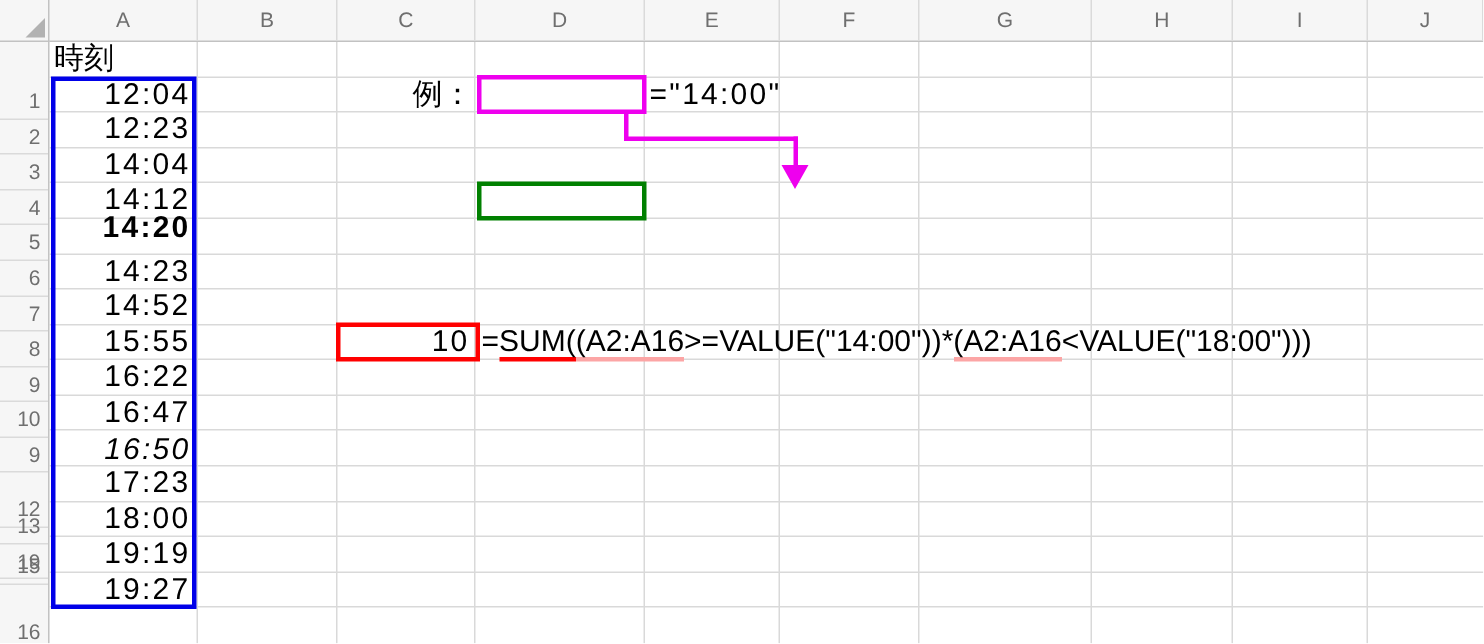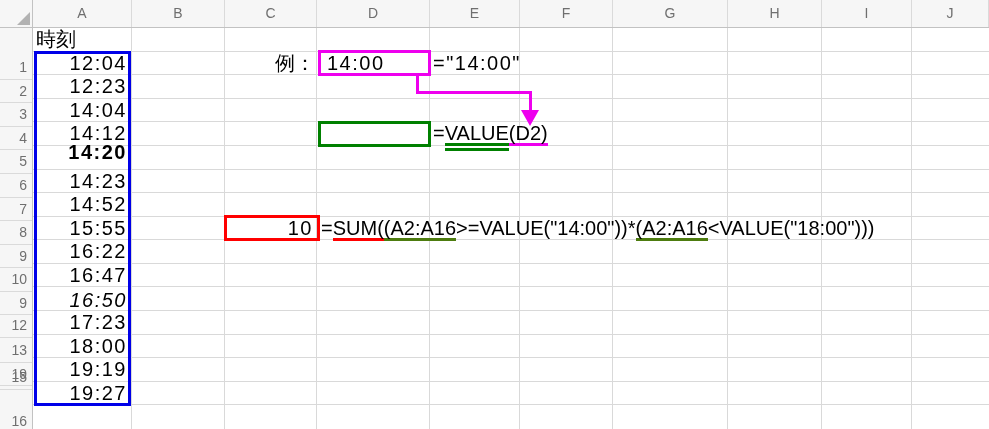--- a/index.html
+++ b/index.html
@@ -42,21 +42,21 @@
   .aline{position:absolute;background:#ee00ee;}
   #arrow-v1{left:416px;top:75px;width:3px;height:19px;}
   #arrow-h1{left:416px;top:91px;width:116px;height:3px;}
   #arrow-v2{left:529px;top:91px;width:3px;height:21px;}
   #arrow-head{position:absolute;left:521px;top:110px;width:0;height:0;
               border-left:9px solid transparent;border-right:9px solid transparent;
               border-top:16px solid #ee00ee;}
 
   
   .u-red{border-bottom:3px solid #ff0000;}
-  .u-blue{border-bottom:3px solid #4d7c0f;}
+  .u-blue{border-bottom:3px solid #fca5a5;}
   .u-mag{border-bottom:3px solid #ee00ee;}
   .u-green2{border-bottom:8px double #008000;}
 </style>
 </head>
 <body>
 
 <div id="app">
 
   <div id="gridlines">
       <div class="vline" style="left: 131px; top: 28px; height: 401px;"></div>
@@ -104,43 +104,39 @@
       <div class="row-hdr" style="top: 51.59px; height: 23.59px; line-height: 23.59px;">2</div>
       <div class="row-hdr" style="top: 75.18px; height: 23.59px; line-height: 23.59px;">3</div>
       <div class="row-hdr" style="top: 98.77px; height: 23.59px; line-height: 23.59px;">4</div>
       <div class="row-hdr" style="top: 122.36px; height: 23.59px; line-height: 23.59px;">5</div>
       <div class="row-hdr" style="top: 145.95px; height: 23.59px; line-height: 23.59px;">6</div>
       <div class="row-hdr" style="top: 169.54px; height: 23.59px; line-height: 23.59px;">7</div>
       <div class="row-hdr" style="top: 193.13px; height: 23.59px; line-height: 23.59px;">8</div>
       <div class="row-hdr" style="top: 216.72px; height: 23.59px; line-height: 23.59px;">9</div>
       <div class="row-hdr" style="top: 240.31px; height: 23.59px; line-height: 23.59px;">10</div>
       <div class="row-hdr" style="top: 263.9px; height: 23.59px; line-height: 23.59px;">9</div>
-      <div class="row-hdr" style="top: 286px; height: 23.59px; line-height: 23.59px;">12</div>
+      <div class="row-hdr" style="top: 300px; height: 23.59px; line-height: 23.59px;">12</div>
       <div class="row-hdr" style="top: 311.08px; height: 23.59px; line-height: 23.59px;">13</div>
       <div class="row-hdr" style="top: 334.67px; height: 23.59px; line-height: 23.59px;">19</div>
       <div class="row-hdr" style="top: 338px; height: 23.59px; line-height: 23.59px;">15</div>
       <div class="row-hdr" style="top: 381.85px; height: 23.59px; line-height: 23.59px;">16</div>
     </div>
 
   <div id="corner">
     <div class="tri"></div>
   </div>
 
   <div class="cell" style="left:36px;top:28px;width:96px;">時刻</div>
 
   <div class="cell right" style="left:225px;top:51.6px;width:90px;">例：</div>
 
-  <div class="cell num" style="left:327px;top:51.6px;width:100px;">14:00</div>
 
   <div class="cell num" style="left:433px;top:51.6px;width:160px;">="14:00"</div>
 
 
-  <div class="cell" style="left:433px;top:122.4px;width:200px;">
-    <span>=</span><span class="u-green2">VALUE</span><span class="u-mag">(D2)</span>
-  </div>
 
   <div class="cell right num" style="left:225px;top:216.7px;width:88px;">10</div>
 
   <div class="cell" style="left:321px;top:216.7px;width:600px;">
     <span>=</span><span class="u-red">SUM(</span><span class="u-blue">(A2:A16</span><span>&gt;=VALUE("14:00"))*</span><span class="u-blue">(A2:A16</span><span>&lt;VALUE("18:00")))</span>
   </div>
 
   <div id="time-cells">
       <div class="cell right num" style="left: 33px; top: 51.59px; width: 94px;">12:04</div>
       <div class="cell right num" style="left: 33px; top: 75.18px; width: 94px;">12:23</div>

